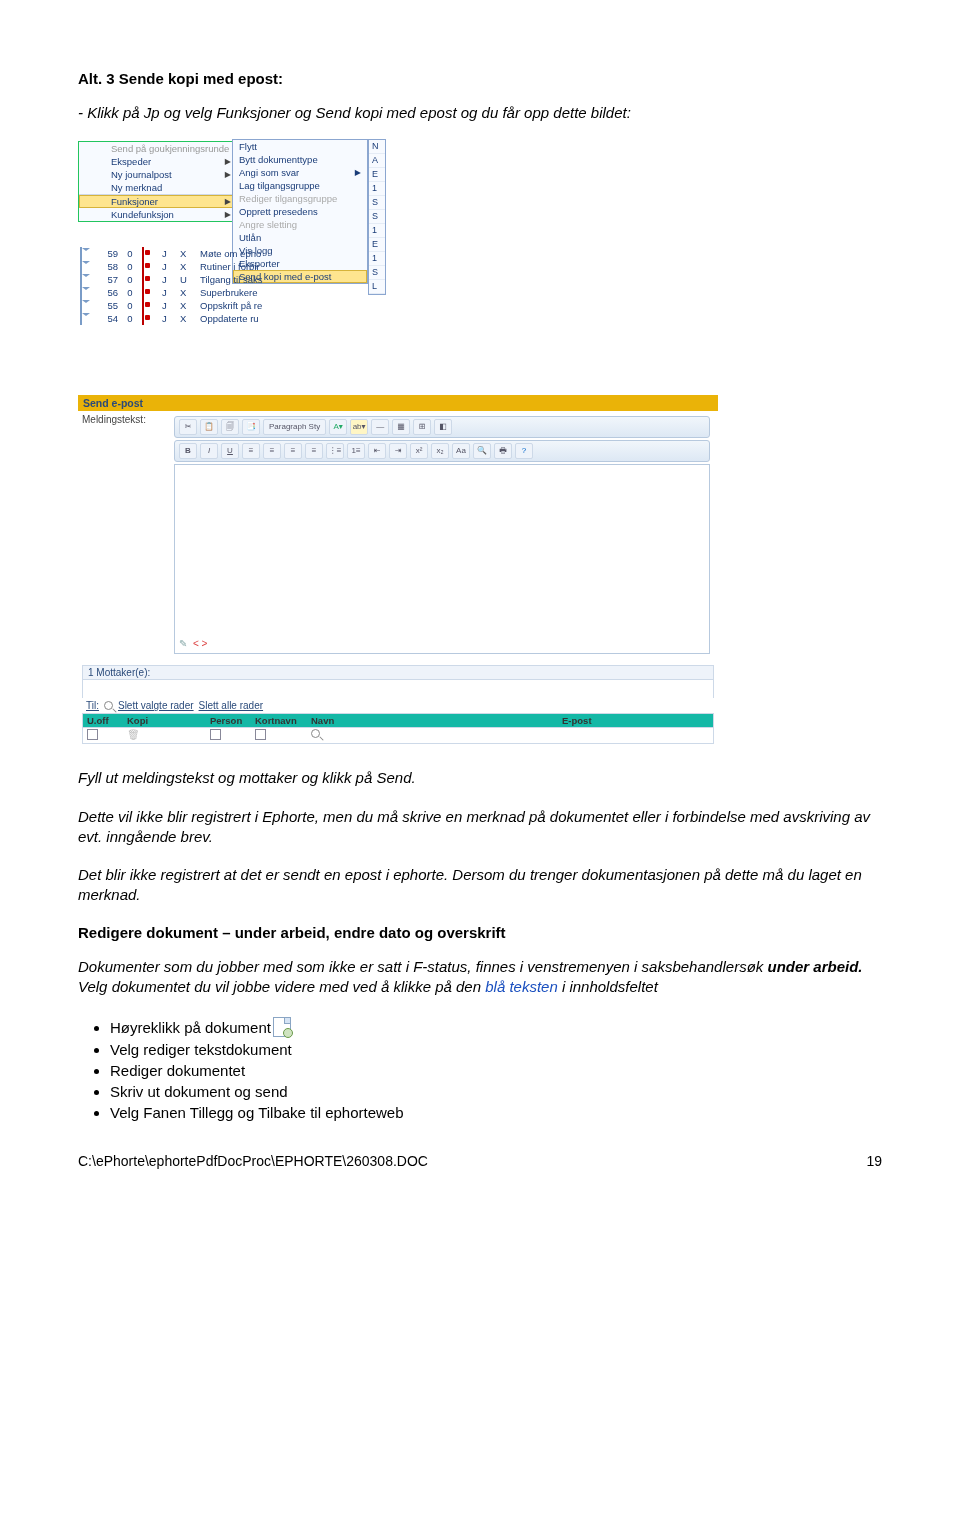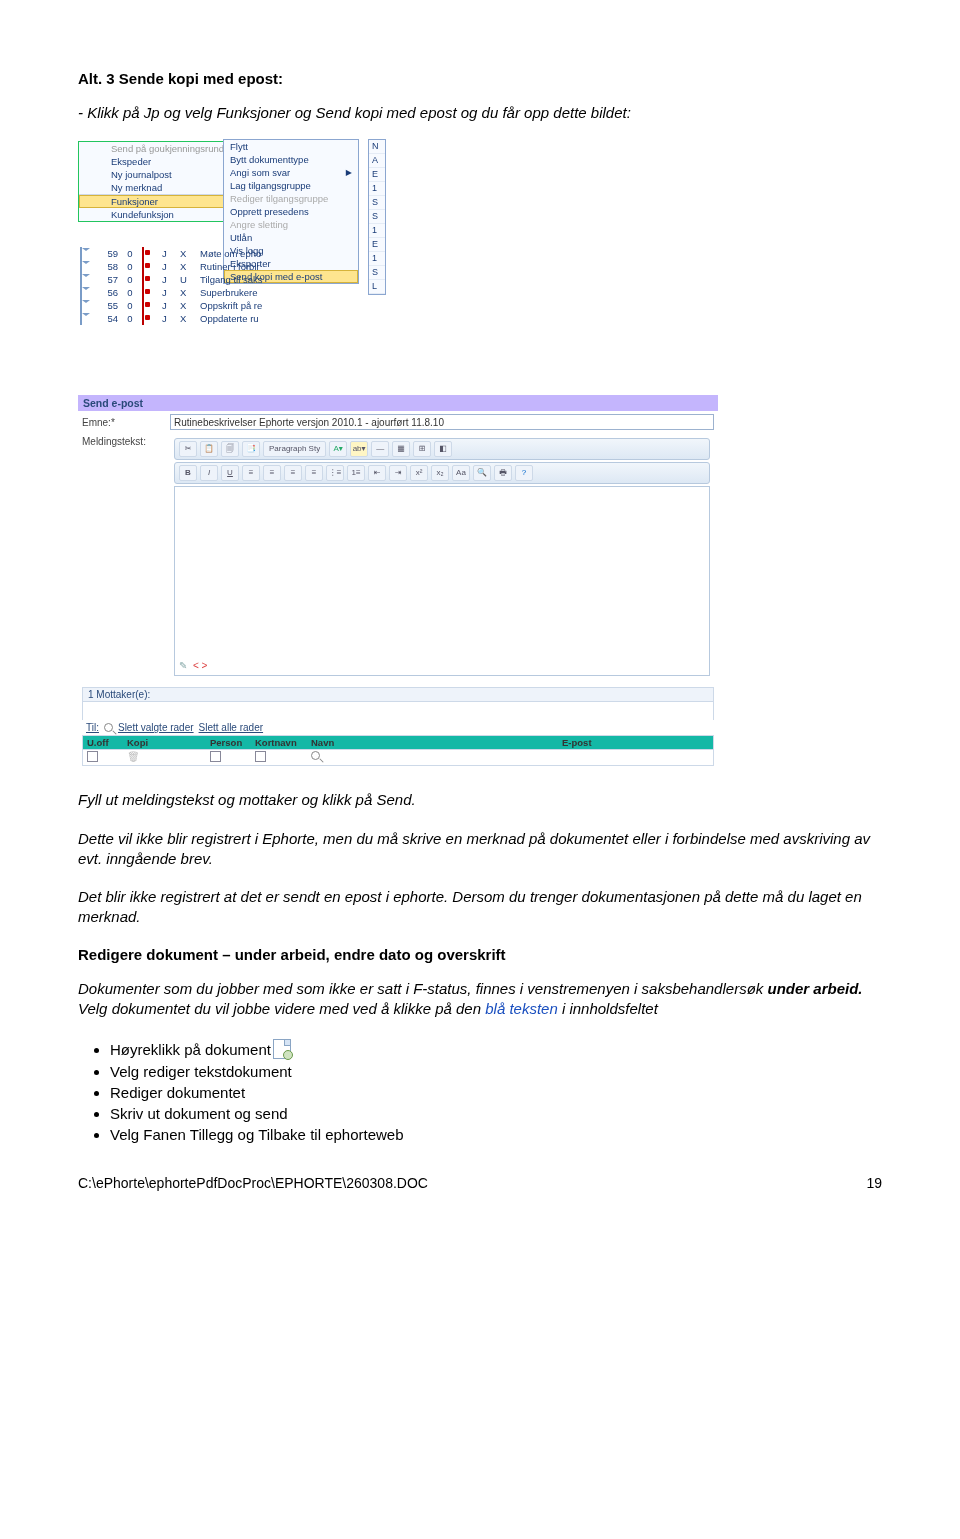--- a/index.html
+++ b/index.html
@@ -7,41 +7,41 @@
   .h-bold { font-weight: bold; margin-bottom: 16px; }
   .para { margin-bottom: 18px; line-height: 1.35; font-style: italic; }
   .screenshot { margin: 10px 0 24px 0; }
   .app-frame { width: 380px; background: #fff; font-size: 9.5px; font-family: Verdana, Arial, sans-serif; color: #1a3c78; }
   .menu-box { border: 1px solid #22c55e; background: #f7faff; }
   .menu-item { display: flex; align-items: center; padding: 1px 4px; gap: 8px; }
   .menu-item.hover { background: #fee58f; border: 1px solid #d6b33a; padding: 0 3px; }
   .menu-item .arrow { margin-left: auto; font-size: 8px; color: #444; }
   .menu-item .iconcol { width: 20px; display: flex; justify-content: center; }
   .leftmenu { width: 158px; position: relative; }
-  .submenu { position: absolute; left: 144px; top: 0; width: 136px; background: #f7faff; border: 1px solid #8ba6d0; }
+  .submenu { position: absolute; left: 153px; top: 0; width: 136px; background: #f7faff; border: 1px solid #8ba6d0; }
   .submenu .si { padding: 1px 6px; display: flex; align-items: center; }
   .submenu .si .arrow { margin-left: auto; font-size: 8px; }
   .submenu .si.hover { background: #fee58f; border: 1px solid #d6b33a; padding: 0 5px; }
   .farcol { position: absolute; left: 289px; top: 0; width: 18px; background: #f7faff; border: 1px solid #8ba6d0; font-size: 9px; }
   .farcol div { border-bottom: 1px solid #e5ecf6; padding: 1px 3px; height: 14px; }
   .grid-row { display: flex; align-items: center; padding: 1px 2px; gap: 6px; font-size: 9.5px; color: #1a3c78; }
   .grid-row .c1 { width: 14px; }
   .grid-row .c2 { width: 18px; text-align: right; }
   .grid-row .c3 { width: 12px; text-align: center; }
   .grid-row .c4 { width: 14px; }
   .grid-row .c5 { width: 12px; }
   .grid-row .c6 { width: 14px; }
   .envo { width: 12px; height: 9px; background: #d6e4f5; border: 1px solid #7a9cc7; position: relative; }
   .envo::after { content: ""; position: absolute; left: 1px; top: 0; width: 0; height: 0; border-left: 4px solid transparent; border-right: 4px solid transparent; border-top: 3px solid #7a9cc7; }
   .pdf { width: 11px; height: 11px; background: #fff; border: 1px solid #b00; position: relative; }
   .pdf::after { content: ""; position: absolute; left: 2px; top: 2px; width: 5px; height: 5px; background: #c00; border-radius: 1px; }
 
   
   .sendpanel { width: 640px; background: #fff; font-size: 10px; font-family: Verdana, Arial, sans-serif; color: #333; }
-  .sendpanel .titlebar { background: #c4b5fd; padding: 2px 5px; font-weight: bold; color: #2a4a7a; font-size: 10.5px; }
+  .sendpanel .titlebar { background: #eab308; padding: 2px 5px; font-weight: bold; color: #2a4a7a; font-size: 10.5px; }
   .form-row { display: flex; align-items: center; padding: 3px 4px; gap: 6px; }
   .form-row .lbl { width: 82px; color: #444; }
   .txtbox { border: 1px solid #9cb2cf; background: #fff; height: 16px; padding: 0 3px; flex: 1; font-size: 10px; color: #333; }
   .toolbar { display: flex; align-items: center; gap: 3px; padding: 2px 4px; background: linear-gradient(#f1f6fb,#dde8f4); border: 1px solid #b7c9de; border-radius: 3px; margin: 2px 4px; }
   .tbtn { width: 18px; height: 16px; background: #eef3fa; border: 1px solid #cdd9e8; border-radius: 2px; font-size: 8px; line-height: 14px; text-align: center; color: #556; }
   .tbtn.wide { width: auto; padding: 0 5px; white-space: nowrap; }
   .editor { margin: 2px 4px; height: 190px; border: 1px solid #b7c9de; background: #fff; position: relative; }
   .editor .corner { position: absolute; left: 4px; bottom: 4px; font-size: 10px; color: #8aa; }
   .recipients { margin: 2px 4px; }
   .rectitle { background: #eef3fa; border: 1px solid #cdd9e8; padding: 1px 5px; color: #2a4a7a; }
@@ -210,24 +210,20 @@
           <span class="c6">X</span>
           <span>Oppdaterte ru</span>
         </div>
     </div>
   </div>
 </div>
 
 <div class="screenshot">
   <div class="sendpanel">
     <div class="titlebar">Send e-post</div>
-    <div class="form-row">
-      <div class="lbl">Emne:*</div>
-      <input class="txtbox" value="Rutinebeskrivelser Ephorte versjon 2010.1 - ajourført 11.8.10" style="">
-    </div>
     <div class="form-row" style="align-items:flex-start;">
       <div class="lbl">Meldingstekst:</div>
       <div style="flex:1">
         <div class="toolbar">
           <span class="tbtn">✂</span>
           <span class="tbtn">📋</span>
           <span class="tbtn">🗐</span>
           <span class="tbtn">📑</span>
           <span class="tbtn wide">Paragraph Sty</span>
           <span class="tbtn" style="color:#2a6">A▾</span>

